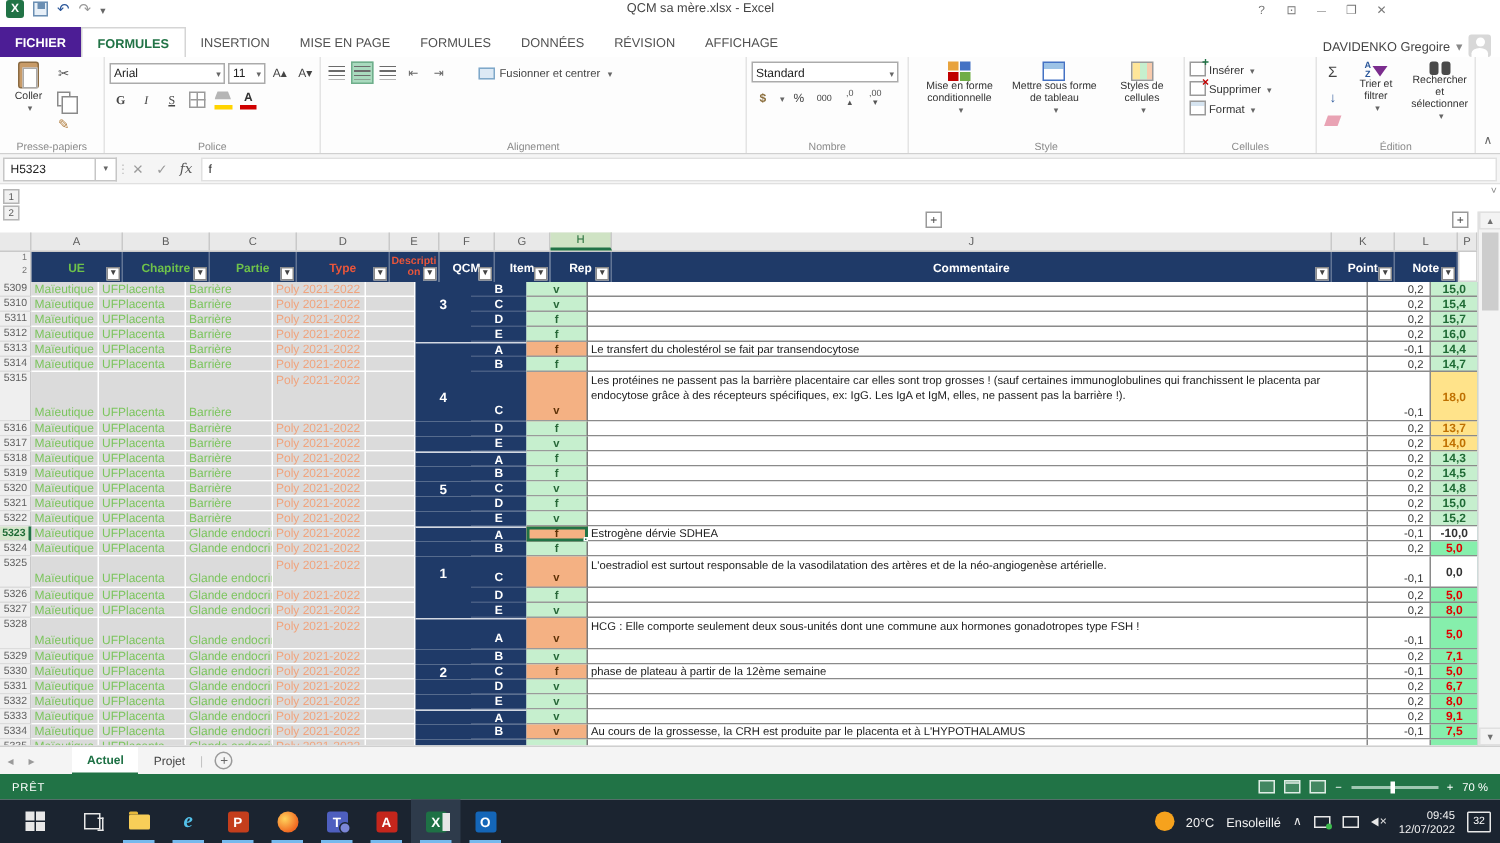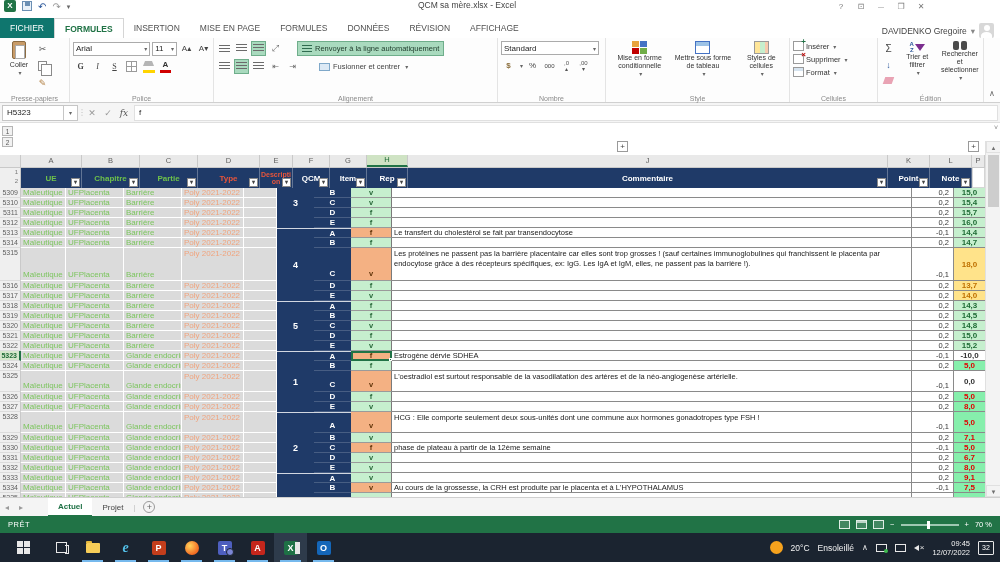--- a/index.html
+++ b/index.html
@@ -20,21 +20,21 @@
   .wbtn{width:18px;height:14px;text-align:center;line-height:14px;color:#777;font-size:8px}
   .wbtn.help::after{content:"?"}
   .wbtn.ropt::after{content:"⊡"}
   .wbtn.min::after{content:"—";font-size:6px}
   .wbtn.max::after{content:"❐"}
   .wbtn.close::after{content:"✕"}
 
   
   .tabrow{position:absolute;top:18px;left:0;width:1000px;height:20px;background:#FFFFFF;display:flex;align-items:flex-end}
   .rtab{padding:4px 10px;font-size:8.5px;color:#505050;height:20px;line-height:12px}
-  .rtab.file{background:#0f766e;color:#fff;font-weight:normal}
+  .rtab.file{background:#4c1d95;color:#fff;font-weight:bold}
   .rtab.active{background:#FFFFFF;color:#217346;border:1px solid #D5D5D5;border-bottom:none;font-weight:bold}
   .account{margin-left:auto;display:flex;align-items:center;gap:4px;padding-right:6px;color:#444;font-size:8.5px}
   .acct-dd::after{content:"▾";color:#888}
   .avatar{width:15px;height:15px;border-radius:2px;background:#D8D8D8;position:relative;overflow:hidden}
   .avatar::before{content:"";position:absolute;left:4.5px;top:2px;width:6px;height:6px;border-radius:50%;background:#fff}
   .avatar::after{content:"";position:absolute;left:2px;top:9px;width:11px;height:7px;border-radius:50% 50% 0 0;background:#fff}
 
   
   .ribbon{position:absolute;top:38px;left:0;width:1000px;height:65px;background:#FDFDFD;border-bottom:1px solid #D0D0D0;display:flex}
   .rg{position:relative;border-right:1px solid #E4E4E4;padding:3px 2px 11px 3px}
@@ -299,36 +299,20 @@
           <span class="ic-fontcolor">A</span>
           <span class="bar-r"></span>
         </span>
     </div>
     <div class="rg-label">Police</div>
   </div>
 
   <div class="rg" style="width:284px">
     <div class="rrow">
       <span class="rbtn">
-          <span class="mini-lines" style="height:7px"></span>
-        </span>
-      <span class="rbtn">
-          <span class="mini-lines"></span>
-        </span>
-      <span class="rbtn on">
-          <span class="mini-lines"></span>
-        </span>
-      <span class="rbtn ic-orient"></span>
-      <div class="wrapbtn" style="margin-left:12px">
-        <span class="ic-wrap"></span>
-        <span>Renvoyer à la ligne automatiquement</span>
-      </div>
-    </div>
-    <div class="rrow">
-      <span class="rbtn">
           <span class="mini-lines"></span>
         </span>
       <span class="rbtn on">
           <span class="mini-lines"></span>
         </span>
       <span class="rbtn">
           <span class="mini-lines"></span>
         </span>
       <span class="rbtn ic-indent"></span>
       <span class="rbtn ic-indent2"></span>

